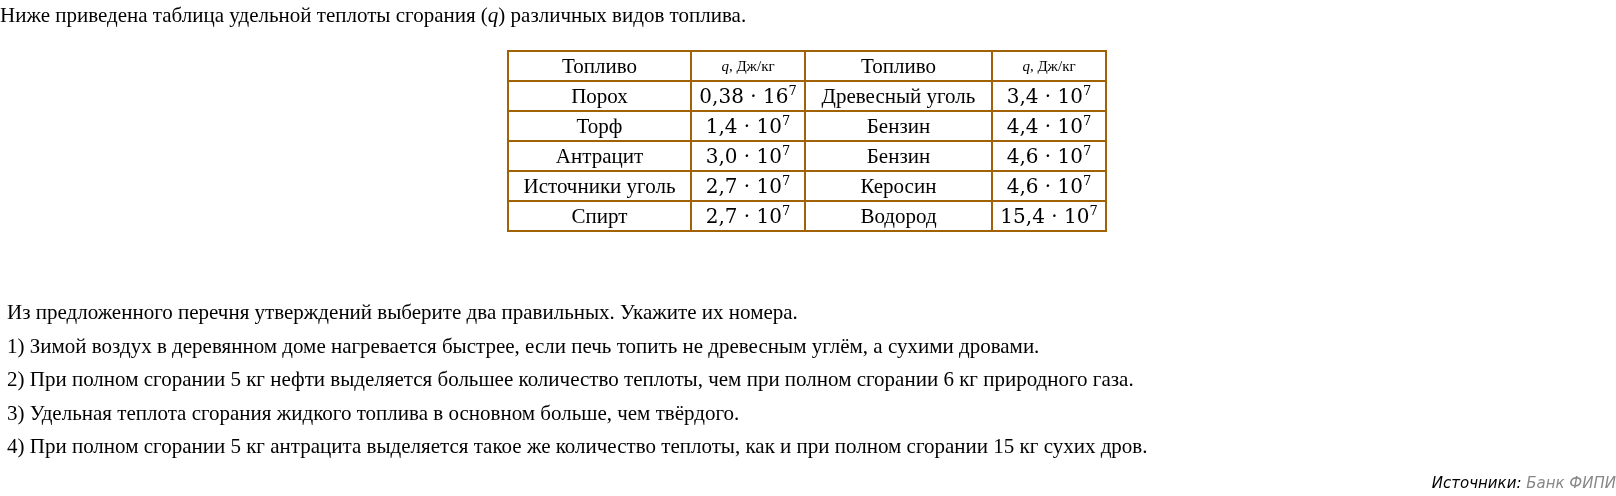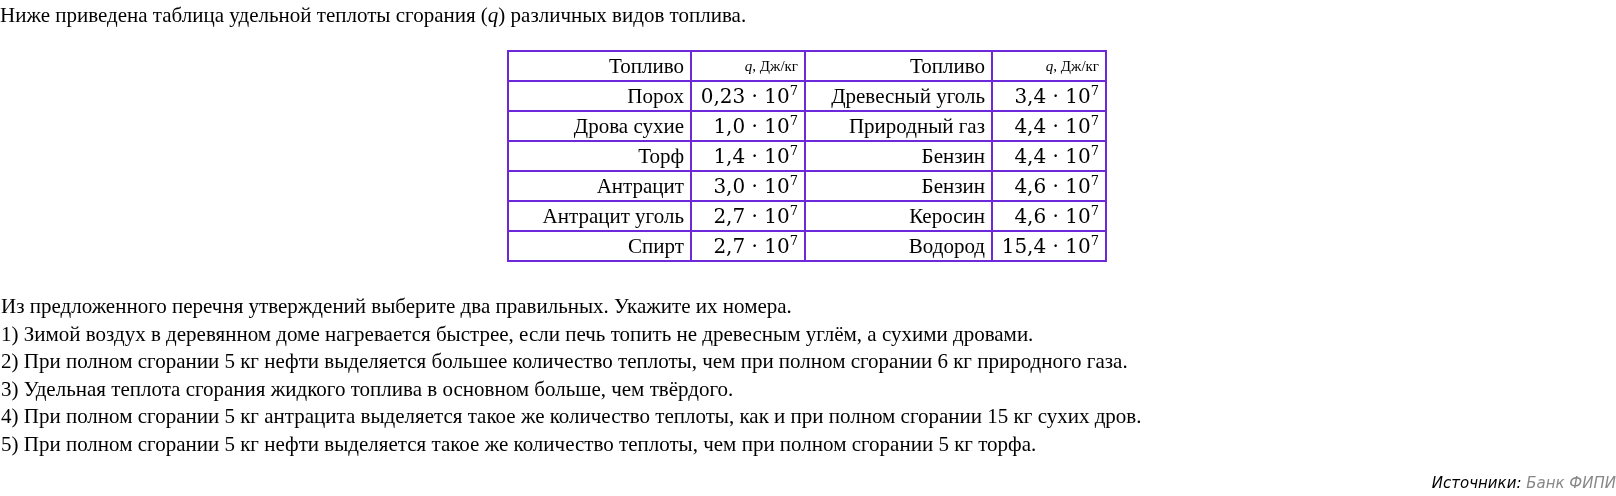--- a/index.html
+++ b/index.html
@@ -6,33 +6,33 @@
   body {
     width: 1616px; height: 496px; position: relative; overflow: hidden;
     font-family: "Liberation Serif", "DejaVu Serif", serif;
     color: #000; font-size: 21px;
   }
   .intro { position: absolute; left: 0; top: 2px; line-height: 26px; white-space: nowrap; }
   .q-var { font-style: italic; }
   .table-wrap { position: absolute; left: 507px; top: 50px; }
   table.fuel { border-collapse: collapse; }
   table.fuel td {
-    border: 2px solid #6d28d9;
-    text-align: right; vertical-align: middle;
+    border: 2px solid #a16207;
+    text-align: center; vertical-align: middle;
     height: 28px; padding: 0 6px; line-height: 28px;
     white-space: nowrap;
   }
   td.c1 { width: 169px; }
   td.c2 { width: 100px; font-family: "DejaVu Serif", serif; font-size: 20px; }
   td.c3 { width: 173px; }
   td.c4 { width: 100px; font-family: "DejaVu Serif", serif; font-size: 20px; }
   td.hdr-q { font-family: "Liberation Serif", serif; font-size: 15px; }
   sup.exp { font-size: 13px; vertical-align: 8px; line-height: 0; }
   .question { position: absolute; left: 0; top: 292px; line-height: 26.6px; white-space: nowrap; }
-  .question div { margin: 1px; }
+  .question div { margin: 7px; }
   .source {
     position: absolute; right: 0; top: 474px;
     font-family: "DejaVu Sans", sans-serif; font-style: italic; font-size: 15px;
     white-space: nowrap;
   }
   .source .lbl { color: #000; }
   .source .val { color: #888; }
 </style>
 </head>
 <body>
@@ -45,63 +45,56 @@
   <table class="fuel">
     <tbody>
         <tr>
       <td class="c1">Топливо</td>
       <td class="c2 hdr-q"><span class="q-var">q</span><span>, Дж/кг</span></td>
       <td class="c3">Топливо</td>
       <td class="c4 hdr-q"><span class="q-var">q</span><span>, Дж/кг</span></td>
     </tr>
     <tr>
       <td class="c1">Порох</td>
-      <td class="c2"><span>0,23 · 10</span><sup class="exp">7</sup></td>
+      <td class="c2"><span>0,38 · 16</span><sup class="exp">7</sup></td>
       <td class="c3">Древесный уголь</td>
       <td class="c4"><span>3,4 · 10</span><sup class="exp">7</sup></td>
-    </tr>
-    <tr>
-      <td class="c1">Дрова сухие</td>
-      <td class="c2"><span>1,0 · 10</span><sup class="exp">7</sup></td>
-      <td class="c3">Природный газ</td>
-      <td class="c4"><span>4,4 · 10</span><sup class="exp">7</sup></td>
     </tr>
     <tr>
       <td class="c1">Торф</td>
       <td class="c2"><span>1,4 · 10</span><sup class="exp">7</sup></td>
       <td class="c3">Бензин</td>
       <td class="c4"><span>4,4 · 10</span><sup class="exp">7</sup></td>
     </tr>
     <tr>
       <td class="c1">Антрацит</td>
       <td class="c2"><span>3,0 · 10</span><sup class="exp">7</sup></td>
       <td class="c3">Бензин</td>
       <td class="c4"><span>4,6 · 10</span><sup class="exp">7</sup></td>
     </tr>
     <tr>
-      <td class="c1">Антрацит уголь</td>
+      <td class="c1">Источники уголь</td>
       <td class="c2"><span>2,7 · 10</span><sup class="exp">7</sup></td>
       <td class="c3">Керосин</td>
       <td class="c4"><span>4,6 · 10</span><sup class="exp">7</sup></td>
     </tr>
     <tr>
       <td class="c1">Спирт</td>
       <td class="c2"><span>2,7 · 10</span><sup class="exp">7</sup></td>
       <td class="c3">Водород</td>
       <td class="c4"><span>15,4 · 10</span><sup class="exp">7</sup></td>
     </tr>
   </tbody>
     </table>
 </div>
 
 <div class="question">
   <div>Из предложенного перечня утверждений выберите два правильных. Укажите их номера.</div>
   <div>1) Зимой воздух в деревянном доме нагревается быстрее, если печь топить не древесным углём, а сухими дровами.</div>
   <div>2) При полном сгорании 5 кг нефти выделяется большее количество теплоты, чем при полном сгорании 6 кг природного газа.</div>
   <div>3) Удельная теплота сгорания жидкого топлива в основном больше, чем твёрдого.</div>
   <div>4) При полном сгорании 5 кг антрацита выделяется такое же количество теплоты, как и при полном сгорании 15 кг сухих дров.</div>
-  <div>5) При полном сгорании 5 кг нефти выделяется такое же количество теплоты, чем при полном сгорании 5 кг торфа.</div>
 </div>
 
 <div class="source">
   <span class="lbl">Источники:</span>
   <span class="val">Банк ФИПИ</span>
 </div>
 
 </body></html>

